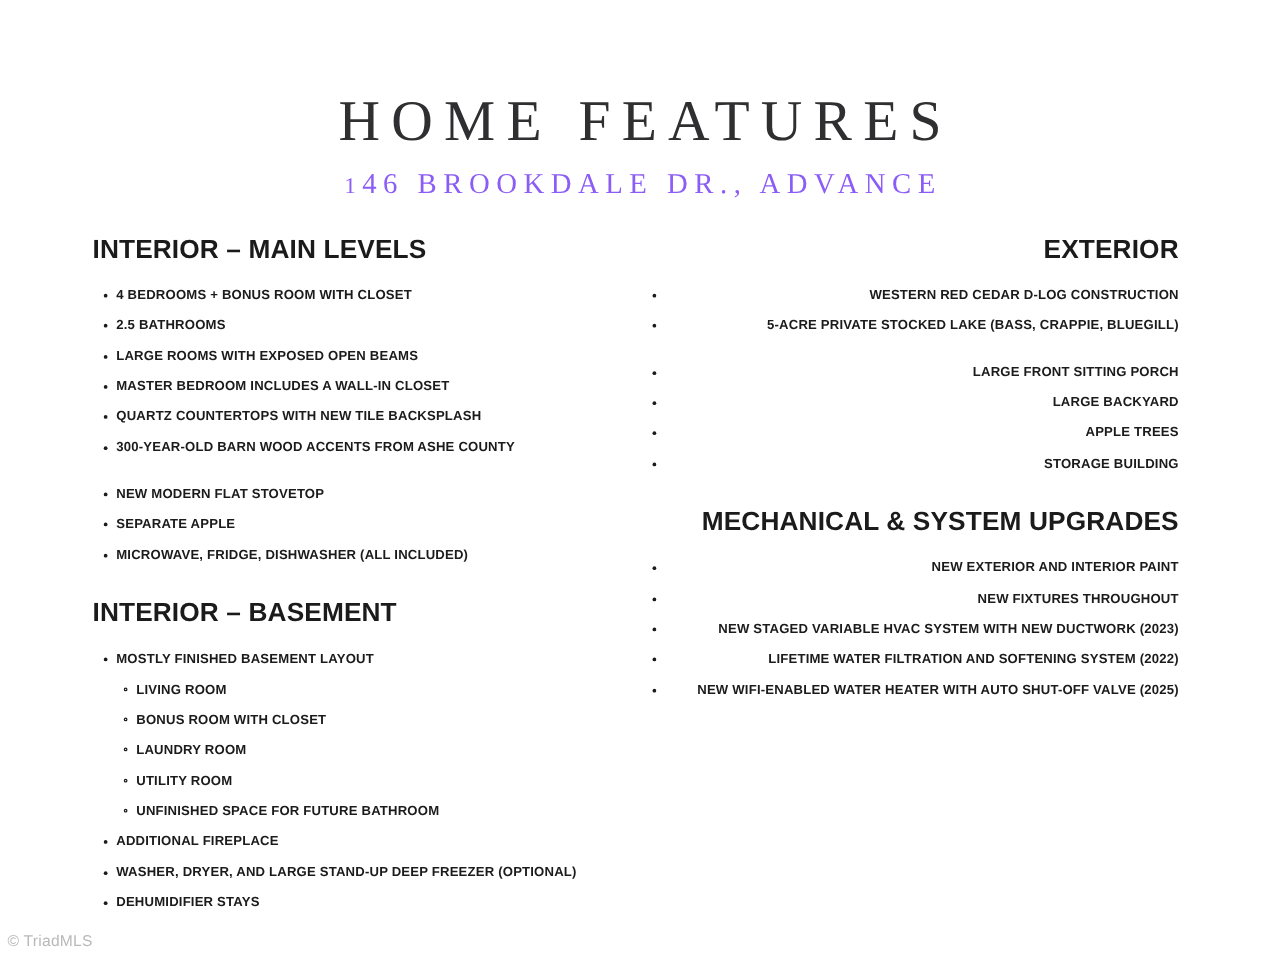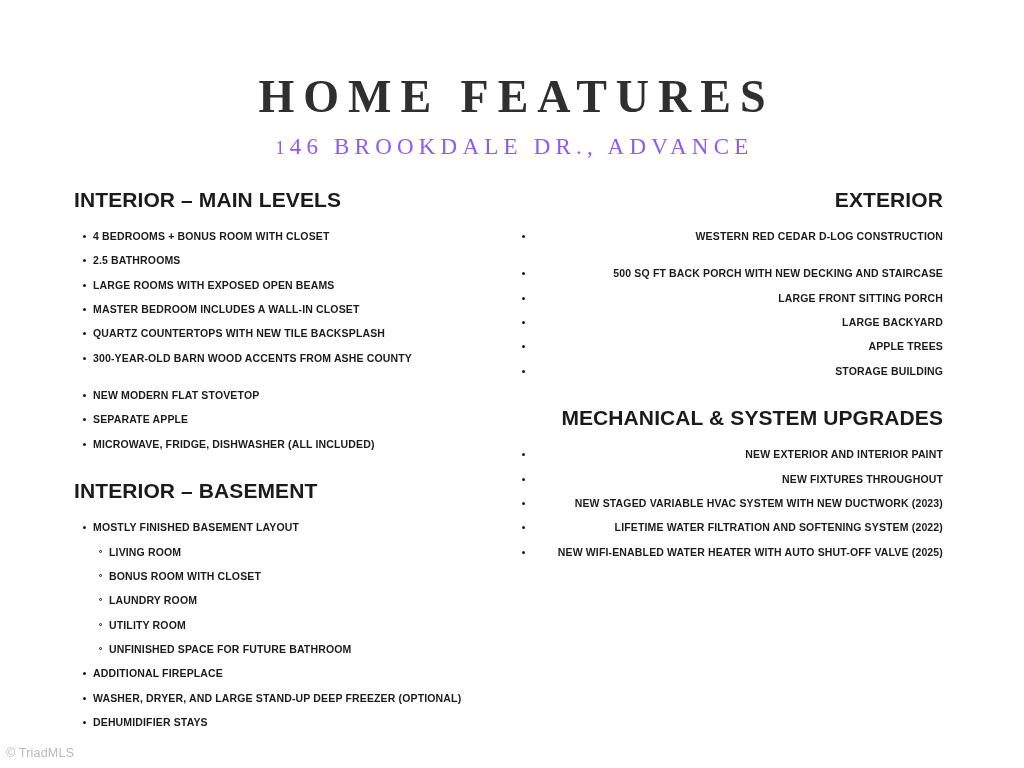--- a/index.html
+++ b/index.html
@@ -16,21 +16,21 @@
   }
 
   
   #header {
     text-align: center;
     padding-top: 74px;
   }
   #doc-title {
     font-family: "Liberation Serif", serif;
     font-size: 46px;
-    font-weight: 700;
+    font-weight: 400;
     color: #2f2f31;
     letter-spacing: 9px;
     line-height: 1.0;
     margin: 0;
     padding-left: 9px;
     white-space: nowrap;
   }
   #doc-subtitle {
     font-family: "Liberation Serif", serif;
     font-size: 23px;
@@ -201,22 +201,22 @@
         <div class="item-gap"></div>
         <li class="feature-item">DEHUMIDIFIER STAYS</li>
       </ul>
     </div>
   <div class="column" id="column-right">
       <div class="section-heading">EXTERIOR</div>
       <div class="gap-after-heading"></div>
       <ul class="feature-list">
         <li class="feature-item">WESTERN RED CEDAR D-LOG CONSTRUCTION</li>
         <div class="item-gap"></div>
-        <div class="item-gap"></div>
-        <li class="feature-item">500 SQ FT BACK PORCH WITH NEW DECKING AND STAIRCASE</li>
+        <li class="feature-item">5-ACRE PRIVATE STOCKED LAKE (BASS, CRAPPIE, BLUEGILL)</li>
+        <div class="item-gap"></div>
         <div class="item-gap"></div>
         <li class="feature-item">LARGE FRONT SITTING PORCH</li>
         <div class="item-gap"></div>
         <li class="feature-item">LARGE BACKYARD</li>
         <div class="item-gap"></div>
         <li class="feature-item">APPLE TREES</li>
         <div class="item-gap"></div>
         <li class="feature-item">STORAGE BUILDING</li>
       </ul>
       <div class="gap-before-heading"></div>

